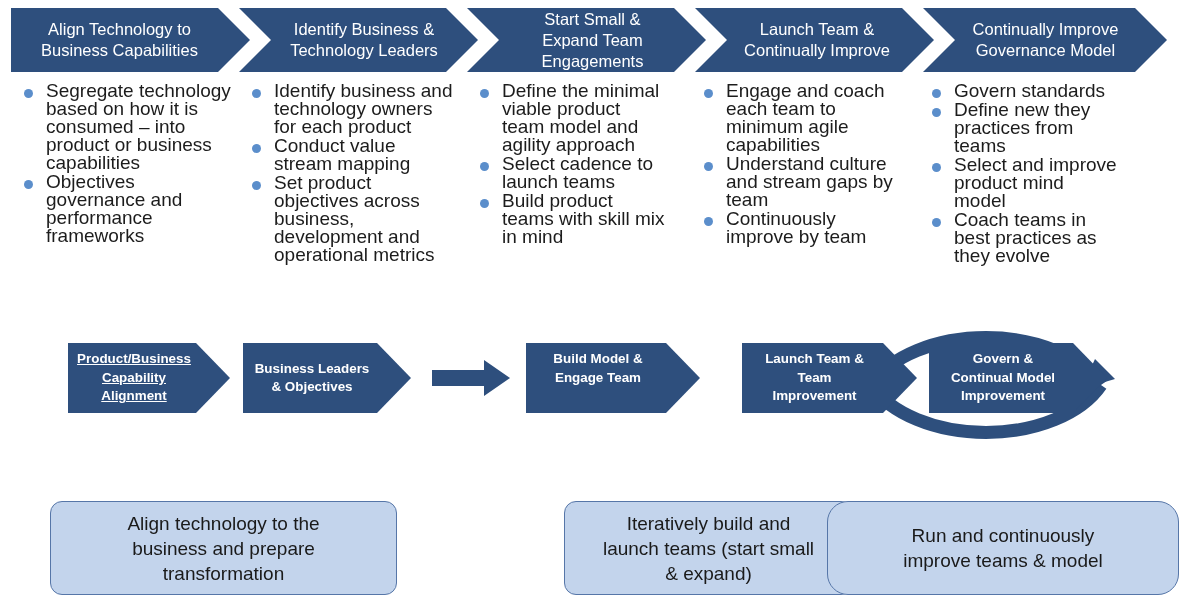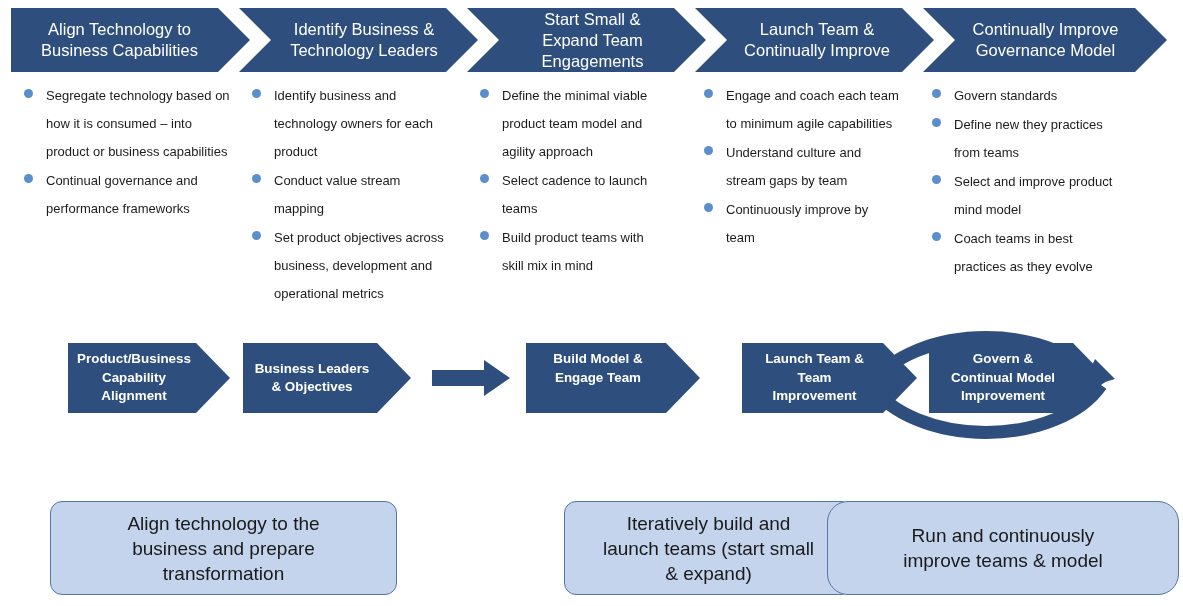--- a/index.html
+++ b/index.html
@@ -26,22 +26,22 @@
     display:flex;align-items:center;justify-content:center;
     white-space:pre-line;
   }
 
   
   .bullet-col{position:absolute;top:82px;}
   .bullet-item{
     position:relative;
     padding-left:26px;
     margin-bottom:1px;
-    font-size:13px;
-    line-height:28px;
+    font-size:19px;
+    line-height:18px;
     color:#1c1c1c;
   }
   .bullet-dot{
     position:absolute;left:4px;top:6.5px;
     width:9px;height:9px;border-radius:50%;
     background:#5B8ECB;
   }
 
   
   .flow-chevron{position:absolute;}
@@ -107,21 +107,21 @@
 Governance Model</div>
   </div>
 
   <div class="bullet-col" style="left:20px;width:215px;">
     <div class="bullet-item">
       <span class="bullet-dot"></span>
       <span>Segregate technology based on how it is consumed – into product or business capabilities</span>
     </div>
     <div class="bullet-item">
       <span class="bullet-dot"></span>
-      <span>Continual governance and performance frameworks</span>
+      <span>Objectives governance and performance frameworks</span>
     </div>
   </div>
 
   <div class="bullet-col" style="left:248px;width:205px;">
     <div class="bullet-item">
       <span class="bullet-dot"></span>
       <span>Identify business and technology owners for each product</span>
     </div>
     <div class="bullet-item">
       <span class="bullet-dot"></span>
@@ -190,21 +190,21 @@
 
       <path d="M56,100 A125,78 0 0 0 286,100" fill="none" stroke="#2E4F7D" stroke-width="13" stroke-linecap="butt"></path>
       <polygon points="300,94 266,104 280,74" fill="#2E4F7D"></polygon>
     </svg>
   </div>
 
   <div class="flow-chevron" style="left:68px;top:343px;width:162px;height:70px;">
     <svg width="162" height="70" viewBox="0 0 162 70">
       <path d="M0,0 L128,0 L162,35 L128,70 L0,70 Z" fill="#2E4F7D"></path>
     </svg>
-    <div class="flow-label" style="left:0;top:0;width:132px;height:70px;">Product/Business
+    <div class="flow-label" style="left:0;top:0;width:132px;height:70px;text-decoration:underline;">Product/Business
 Capability
 Alignment</div>
   </div>
 
   <div class="flow-chevron" style="left:243px;top:343px;width:168px;height:70px;">
     <svg width="168" height="70" viewBox="0 0 168 70">
       <path d="M0,0 L134,0 L168,35 L134,70 L0,70 Z" fill="#2E4F7D"></path>
     </svg>
     <div class="flow-label" style="left:0;top:0;width:138px;height:70px;">Business Leaders
 &amp; Objectives</div>

